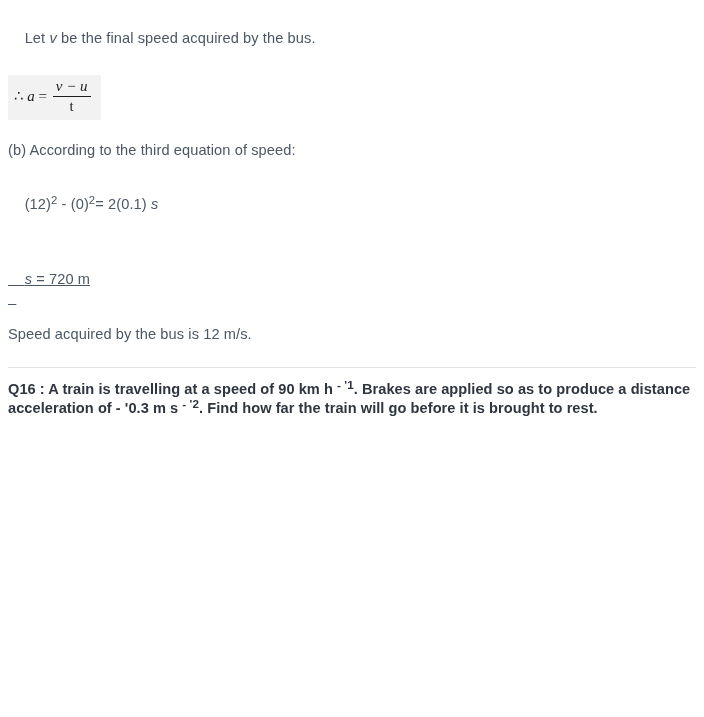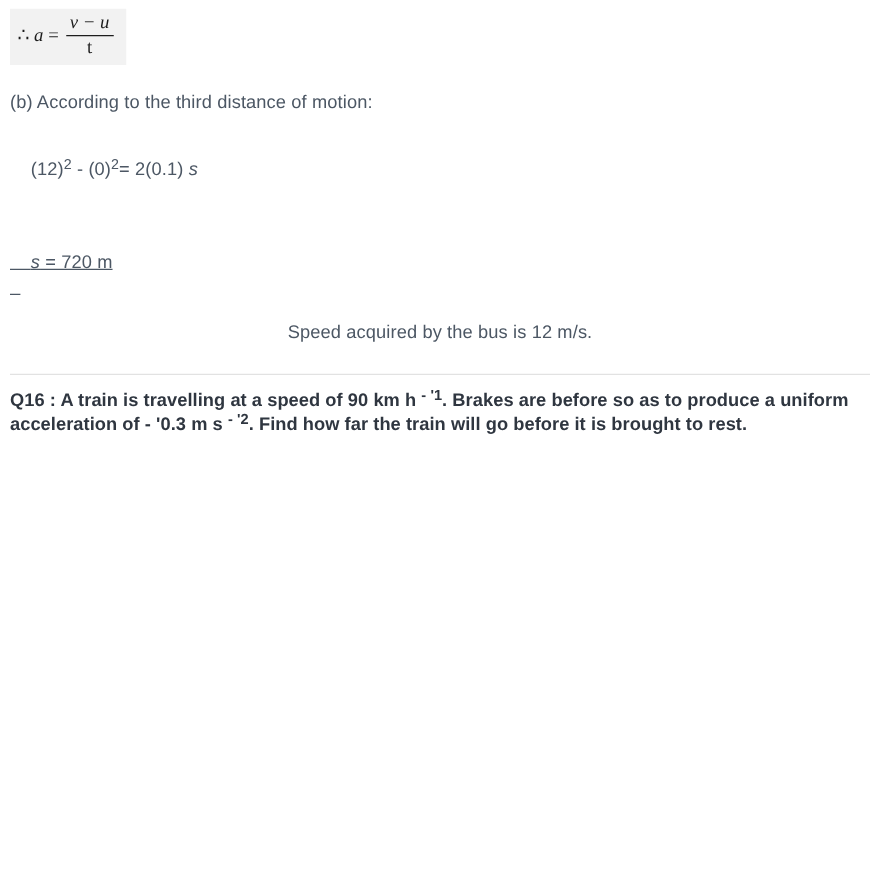--- a/index.html
+++ b/index.html
@@ -99,50 +99,53 @@
     font-weight: bold;
     color: #2f3640;
     letter-spacing: 0.05px;
   }
 </style>
 </head>
 <body>
 
 <div class="page">
 
+  <p class="line" style="margin-top:9px;">
+    <span>Let </span><span class="it">v</span><span> be the final speed acquired by the bus.</span>
+  </p>
 
   <div class="eqrow" style="margin-top:7px;">
     <span class="eqimg">
       <span class="rm">∴ </span><span class="lhs">a</span><span class="rm"> = </span><span class="frac"><span class="num">v − u</span><span class="den">t</span></span>
     </span>
   </div>
 
 
 
-  <p class="line" style="margin-top:21px;">(b) According to the third distance of motion:</p>
+  <p class="line" style="margin-top:21px;">(b) According to the third equation of speed:</p>
 
 
 
   <p class="line" style="margin-top:15px;">
     <span>(12)</span><span class="sup">2</span><span> - </span><span>(0)</span><span class="sup">2</span><span>= 2(0.1) </span><span class="it">s</span>
   </p>
 
   <p class="line" style="margin-top:15px;text-decoration:underline;">
     <span class="it">s</span><span> = 720 m</span>
   </p>
 
-  <p class="line" style="margin-top:16px;text-align:center;">Speed acquired by the bus is 12 m/s.</p>
+  <p class="line" style="margin-top:16px;">Speed acquired by the bus is 12 m/s.</p>
 
 
 </div>
 
 <div style="padding:0 8px; margin-top:22px;">
   <hr class="divider">
 </div>
 
 <div class="page">
 
   <p class="qheading" style="margin:12px 0 0 0;">
-    <span>Q16 :</span><span>  A train is travelling at a speed of 90 km h </span><span class="supq">- '1</span><span>. Brakes are before so as to produce a uniform</span>
+    <span>Q16 :</span><span>  A train is travelling at a speed of 90 km h </span><span class="supq">- '1</span><span>. Brakes are applied so as to produce a distance</span>
     <span>acceleration of - '0.3 m s </span><span class="supq">- '2</span><span>. Find how far the train will go before it is brought to rest.</span>
   </p>
 
 </div>
 
 </body></html>

